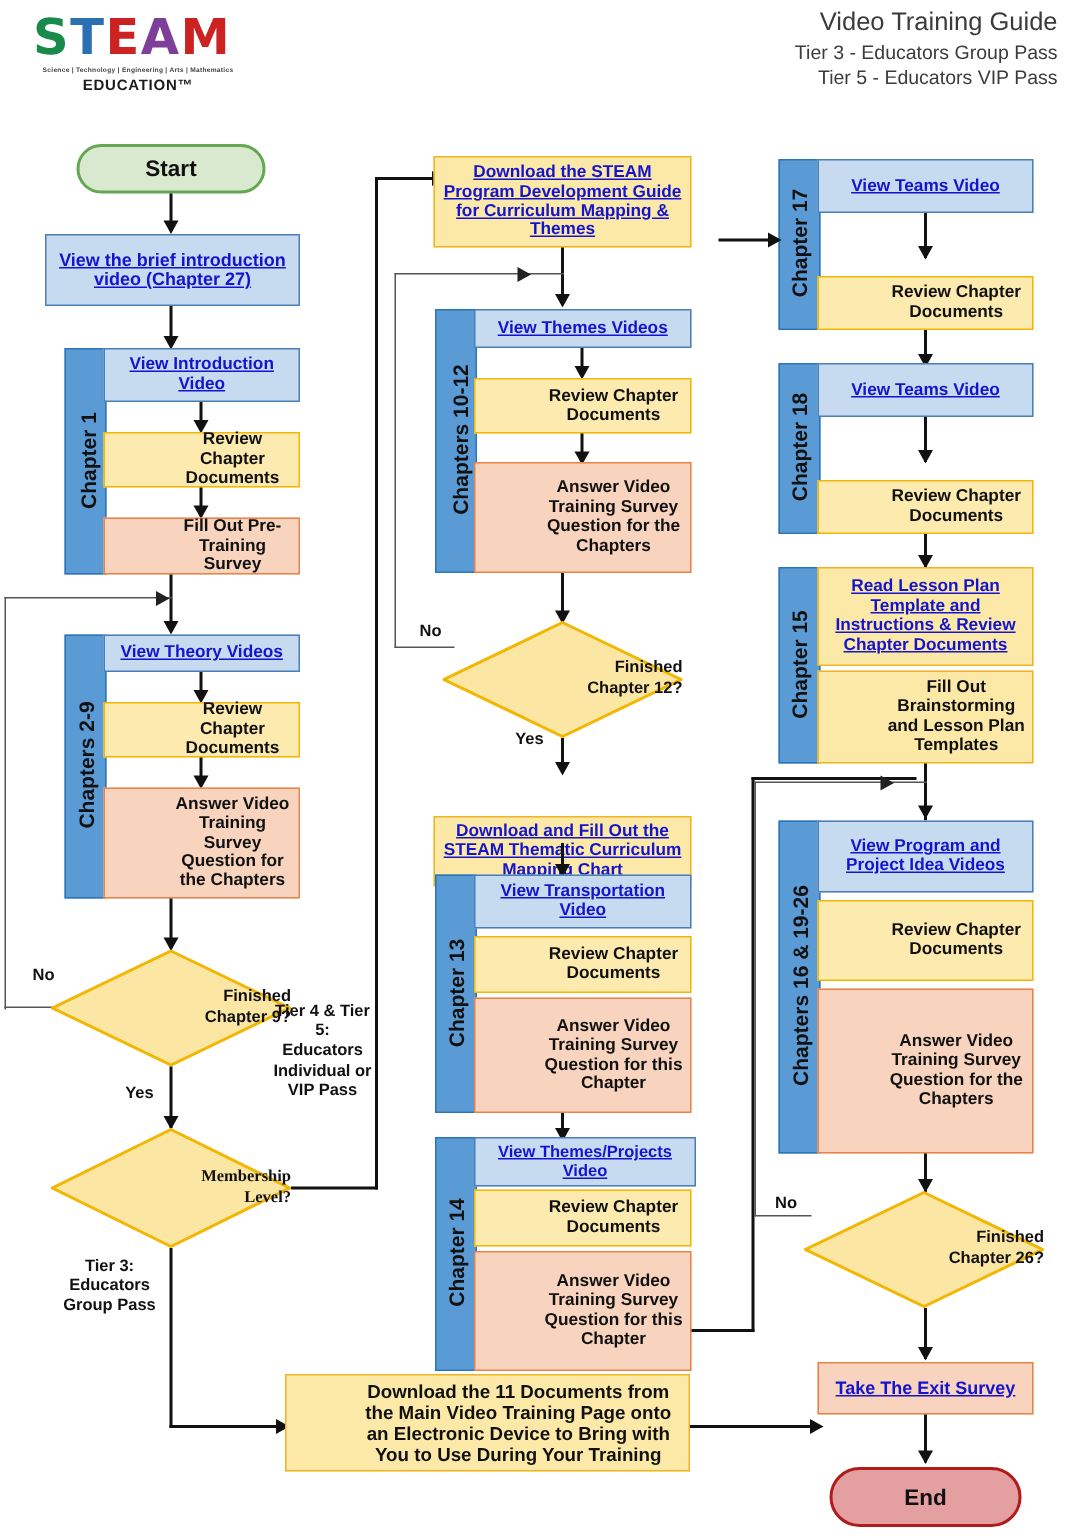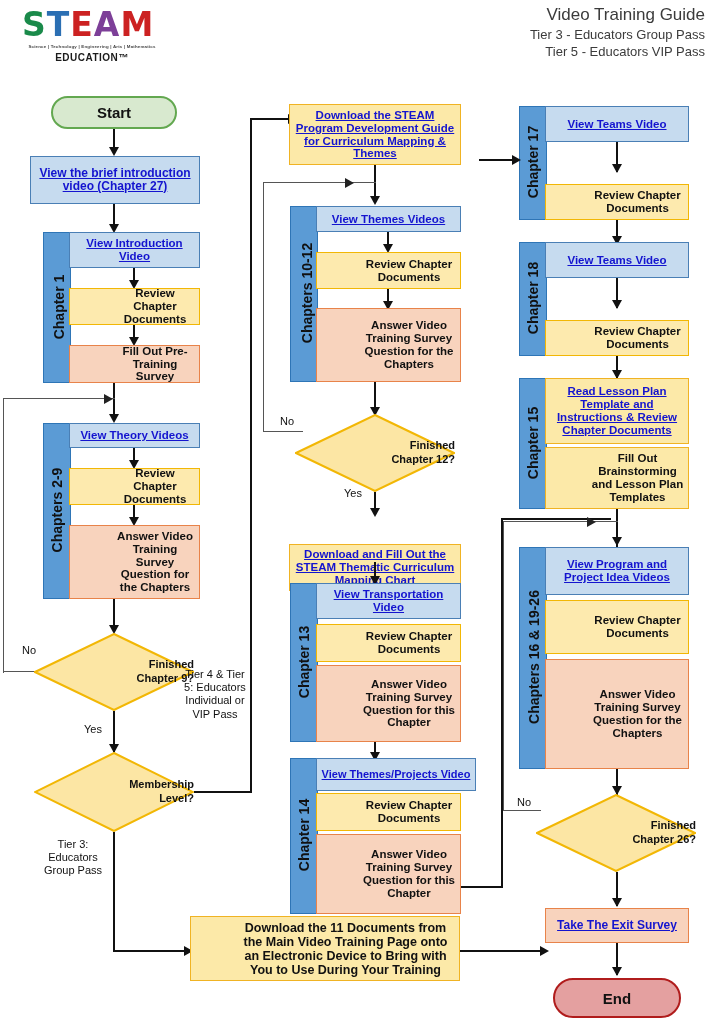--- a/index.html
+++ b/index.html
@@ -57,21 +57,21 @@
 
   
   .ln{position:absolute;background:#111;}
   .ln.thin{background:#555;}
   .arw{position:absolute;width:0;height:0;}
   .arw.down{border-left:5px solid transparent;border-right:5px solid transparent;
             border-top:9px solid #111;}
   .arw.right{border-top:5px solid transparent;border-bottom:5px solid transparent;
              border-left:9px solid #111;}
   .arw.right.thin2{border-left-color:#555;}
-  .lbl{position:absolute;font-weight:normal;font-size:11px;color:#111;
+  .lbl{position:absolute;font-weight:bold;font-size:11px;color:#111;
        text-align:center;line-height:1.2;}
 </style>
 </head>
 <body>
 
 <div id="canvas">
 
   <div class="logo">
     <div class="logo-letters">
       <span class="l1">S</span><span class="l2">T</span><span class="l3">E</span><span class="l4">A</span><span class="l5">M</span>
@@ -151,21 +151,21 @@
     <div class="dtext">
       <span>Finished</span>
       <span>Chapter 9?</span>
     </div>
   </div>
 
   <div class="ln" style="left:113px;top:711px;width:2px;height:41px;"></div>
   <div class="arw down" style="left:109px;top:744px;"></div>
   <div class="lbl" style="left:78px;top:723px;width:30px;">Yes</div>
 
-  <div class="diamond" style="left:34px;top:752px;width:160px;height:80px;">
+  <div class="diamond" style="left:34px;top:752px;width:160px;height:80px;font-family:Liberation Serif, serif;">
     <svg class="dborder" viewBox="0 0 160 80" preserveAspectRatio="none">
       <polygon points="80,1 159,40 80,79 1,40" fill="#fce6a4" stroke="#f2b705" stroke-width="2"></polygon>
     </svg>
     <div class="dtext">
       <span>Membership</span>
       <span>Level?</span>
     </div>
   </div>
 
   <div class="ln" style="left:194px;top:791px;width:58px;height:2.4px;"></div>
@@ -243,21 +243,21 @@
   <div class="node orange plain" style="left:316px;top:665px;width:145px;height:77px;font-size:11.5px;">
     <span>Answer Video Training Survey Question for this Chapter</span>
   </div>
 
   <div class="ln" style="left:374px;top:742px;width:2px;height:16px;"></div>
   <div class="arw down" style="left:370px;top:752px;"></div>
 
   <div class="strip" style="left:290px;top:758px;width:28px;height:156px;">
     <span style="font-size:14px;margin-left:-36px;margin-top:-9px;">Chapter 14</span>
   </div>
-  <div class="node blue link" style="left:316px;top:758px;width:160px;height:33px;font-size:11px;">
+  <div class="node blue link" style="left:316px;top:758px;width:148px;height:33px;font-size:11px;">
     <span>View Themes/Projects Video</span>
   </div>
   <div class="node yellow plain" style="left:316px;top:793px;width:145px;height:38px;font-size:11.5px;">
     <span>Review Chapter Documents</span>
   </div>
   <div class="node orange plain" style="left:316px;top:834px;width:145px;height:80px;font-size:11.5px;">
     <span>Answer Video Training Survey Question for this Chapter</span>
   </div>
 
   <div class="ln" style="left:461px;top:886px;width:42px;height:2.4px;"></div>

